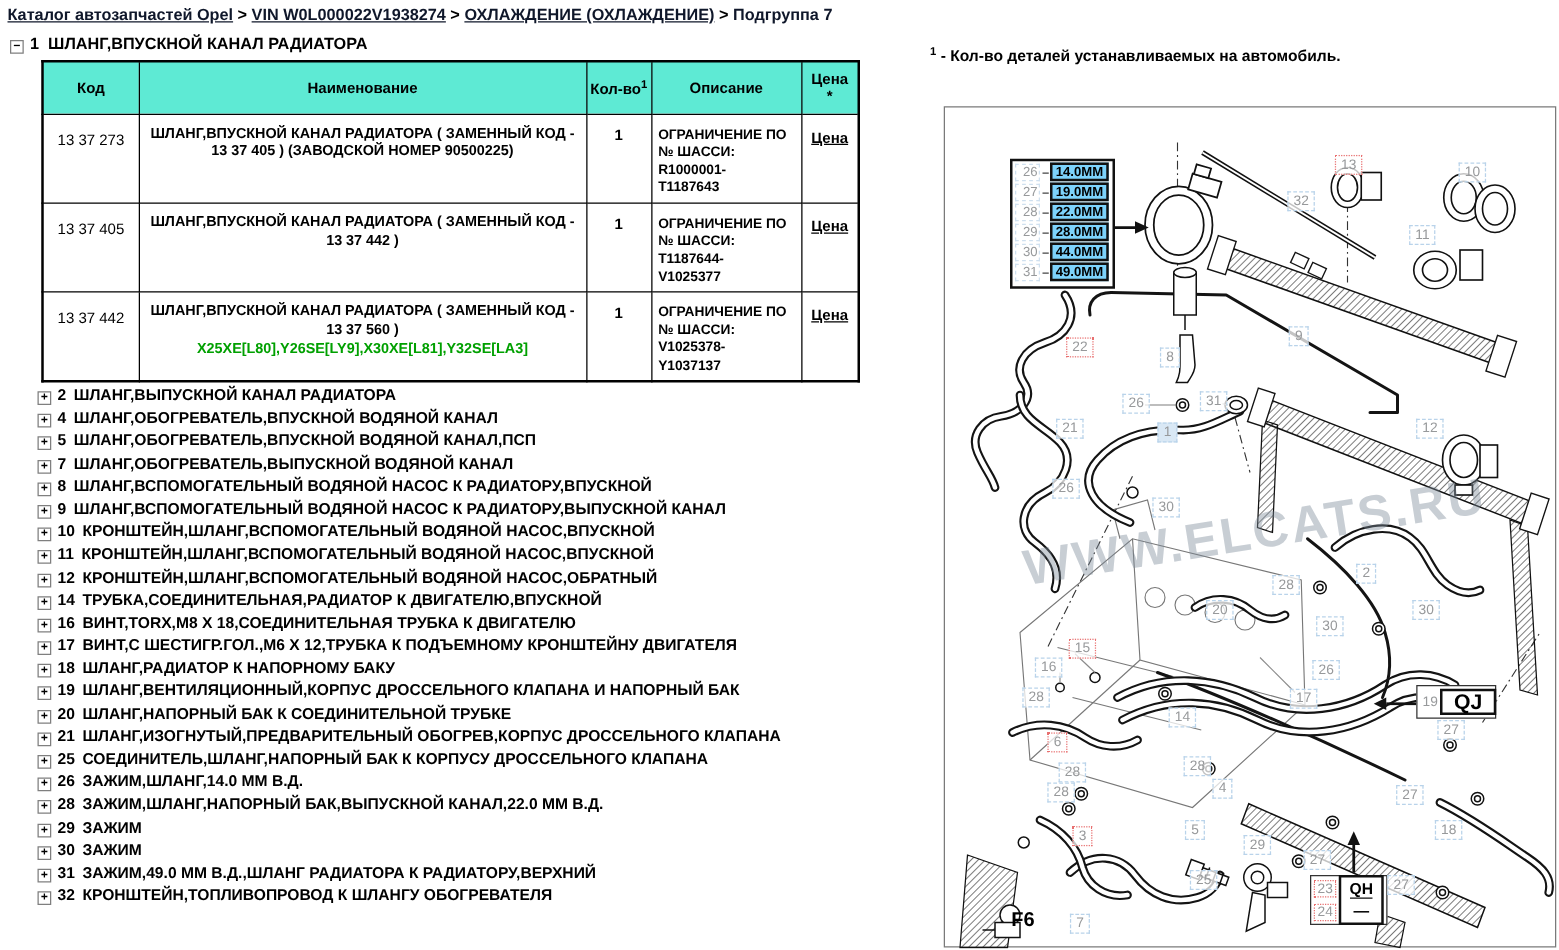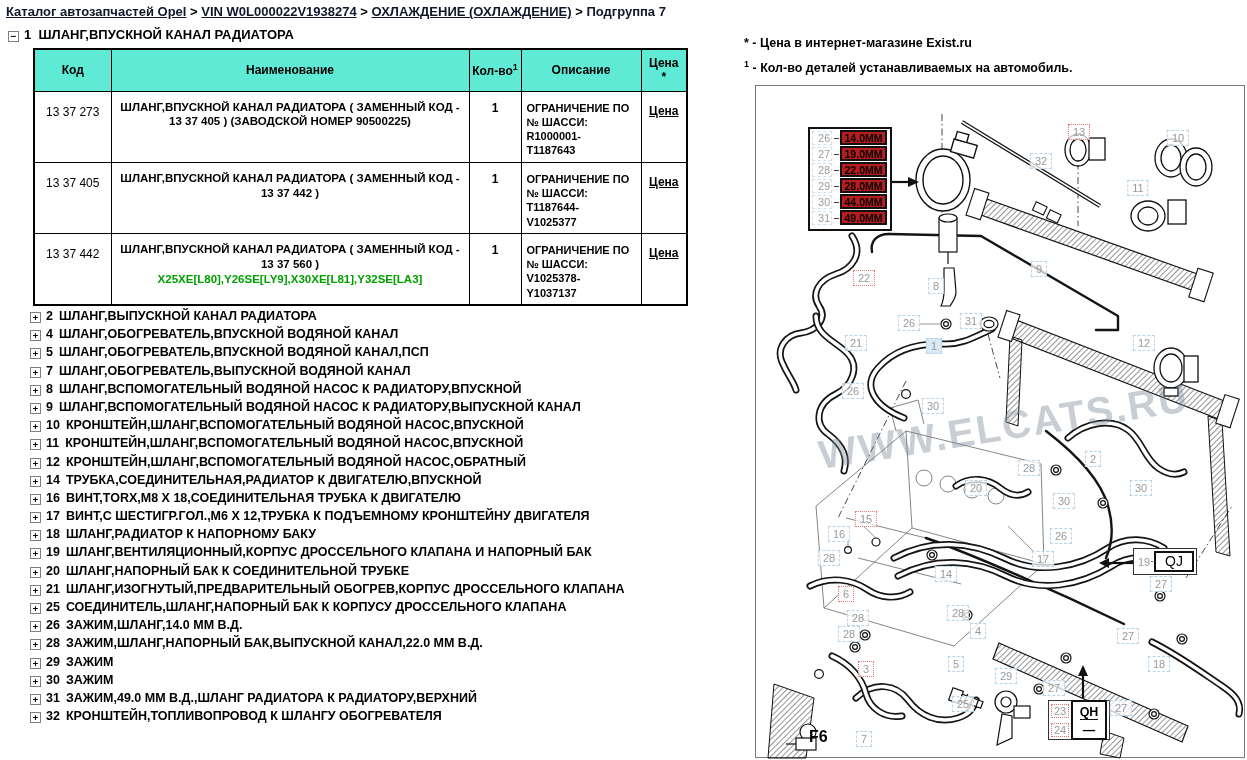--- a/index.html
+++ b/index.html
@@ -63,29 +63,29 @@
   .callout.red  { border:1px dotted #e87070; }
   .callout.sel  { border:1px dashed #b9d3ea; background:#d9e8f5; }
 
   
   #legend { position:absolute; left:52px; top:41px; border:2px solid #111; background:#fff; padding:1px 3px 3px 2px; }
   .legend-row { display:flex; align-items:center; height:16px; }
   .legend-num { width:20px; text-align:right; font-size:10.5px; color:#97999b;
     border:1px dashed #cfe0ef; padding-right:1px; margin-right:2px; }
   .legend-tick { width:5px; height:1px; background:#444; margin-right:1px; }
   .legend-size { width:47px; border:2px solid #111; margin-top:-2px; font-size:10.5px; font-weight:bold;
-    text-align:center; height:15px; line-height:12px; background:#b91c1c; }
+    text-align:center; height:15px; line-height:12px; background:#7dd3fc; }
 
   
   .ref-box { position:absolute; border:1px solid #333; background:#fff; display:flex; align-items:center; }
   #qj-box { left:377px; top:462px; width:64px; height:27px; }
   #qj-box .refnum { font-size:11px; color:#97999b; margin-left:4px; }
   #qj-box .tick { width:5px; height:1px; background:#555; margin:0 1px; }
-  #qj-box .code { margin-left:auto; margin-right:2px; border:2px solid #111; font-size:14px;
-    font-weight:normal; padding:1px 9px; line-height:15px; }
+  #qj-box .code { margin-left:auto; margin-right:2px; border:2px solid #111; font-size:17px;
+    font-weight:bold; padding:1px 9px; line-height:15px; }
   #qh-box { left:292px; top:614px; width:62px; height:40px; }
   #qh-box .numcol { display:flex; flex-direction:column; justify-content:space-around; height:100%; margin-left:2px; }
   #qh-box .refnum { font-size:11px; color:#97999b; border:1px dotted #e87070; padding:0 2px; }
   #qh-box .codecol { margin-left:auto; margin-right:2px; border:2px solid #111; width:36px; text-align:center; }
   #qh-box .codecol .r1 { font-size:12.5px; font-weight:bold; border-bottom:1.5px solid #111; line-height:15px; }
   #qh-box .codecol .r2 { font-size:12.5px; font-weight:bold; line-height:15px; }
 
   #figure-label { position:absolute; left:53px; top:642px; font-size:16px; font-weight:bold; }
 
   
@@ -158,21 +158,20 @@
           <td class="c-desc">ОГРАНИЧЕНИЕ ПО
 № ШАССИ:
 V1025378-
 Y1037137</td>
           <td class="c-price"><a href="#">Цена</a></td>
         </tr>
       </tbody>
   </table>
 
   <div id="notes">
-    <div class="note-line"><span>*</span> <span>- Цена в интернет-магазине Exist.ru</span></div>
     <div class="note-line"><sup>1</sup> <span>- Кол-во деталей устанавливаемых на автомобиль.</span></div>
   </div>
 
   <ul id="parts-tree">
       <li><span class="tree-ic">+</span><span class="num">2</span><span>ШЛАНГ,ВЫПУСКНОЙ КАНАЛ РАДИАТОРА</span></li>
       <li><span class="tree-ic">+</span><span class="num">4</span><span>ШЛАНГ,ОБОГРЕВАТЕЛЬ,ВПУСКНОЙ ВОДЯНОЙ КАНАЛ</span></li>
       <li><span class="tree-ic">+</span><span class="num">5</span><span>ШЛАНГ,ОБОГРЕВАТЕЛЬ,ВПУСКНОЙ ВОДЯНОЙ КАНАЛ,ПСП</span></li>
       <li><span class="tree-ic">+</span><span class="num">7</span><span>ШЛАНГ,ОБОГРЕВАТЕЛЬ,ВЫПУСКНОЙ ВОДЯНОЙ КАНАЛ</span></li>
       <li><span class="tree-ic">+</span><span class="num">8</span><span>ШЛАНГ,ВСПОМОГАТЕЛЬНЫЙ ВОДЯНОЙ НАСОС К РАДИАТОРУ,ВПУСКНОЙ</span></li>
       <li><span class="tree-ic">+</span><span class="num">9</span><span>ШЛАНГ,ВСПОМОГАТЕЛЬНЫЙ ВОДЯНОЙ НАСОС К РАДИАТОРУ,ВЫПУСКНОЙ КАНАЛ</span></li>

